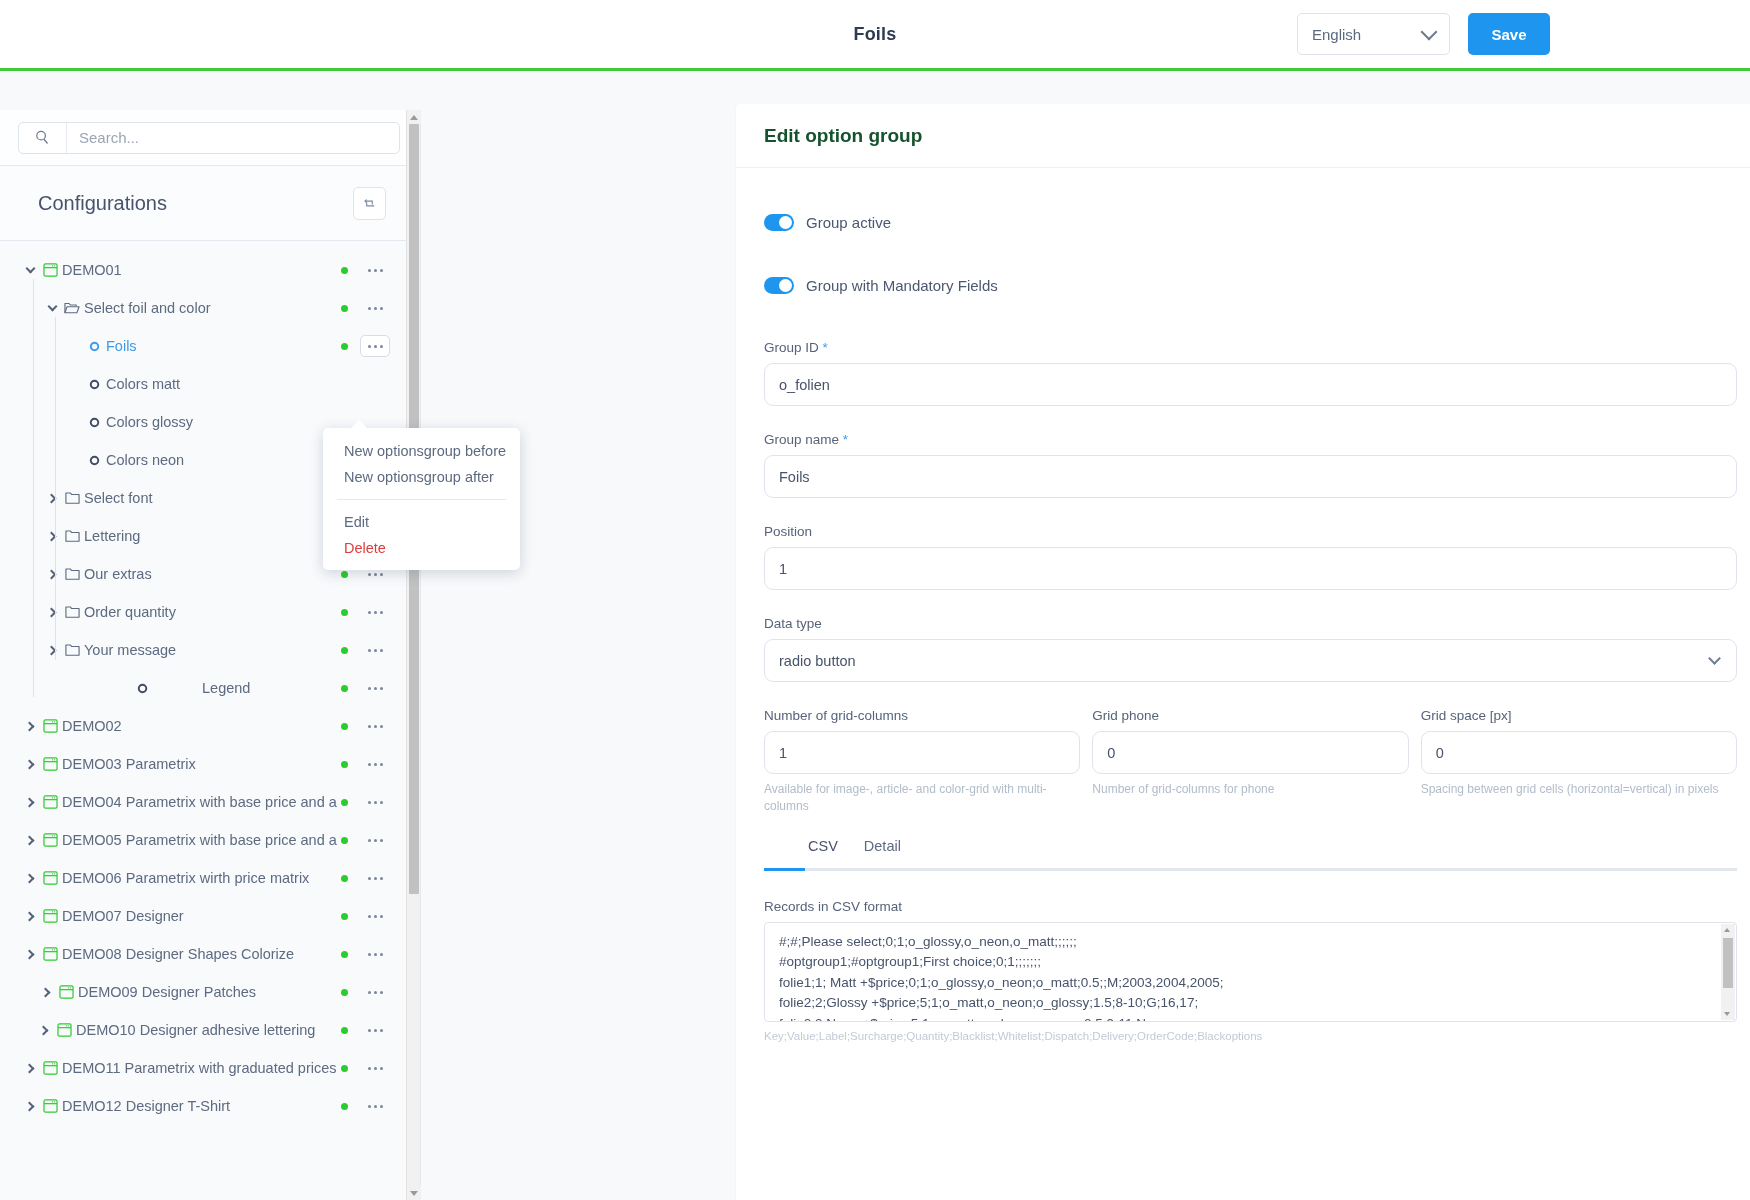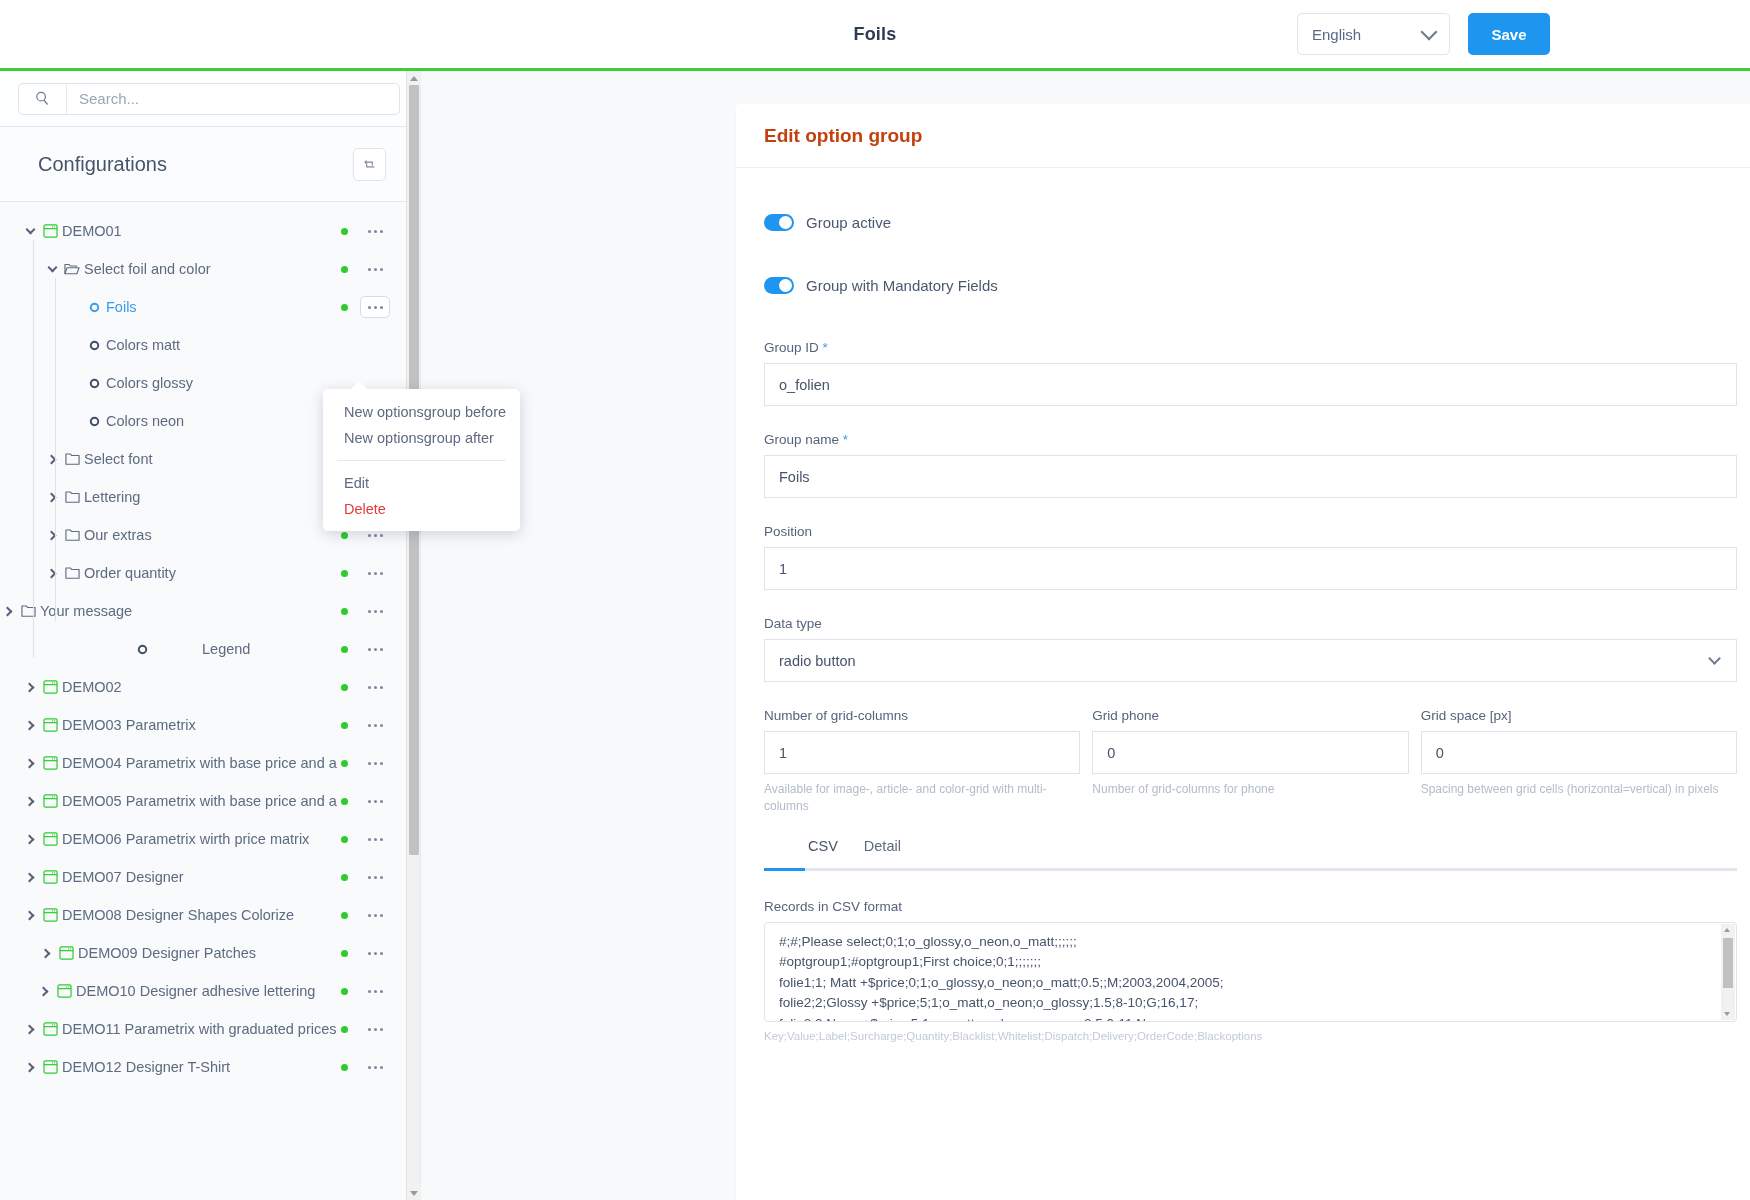--- a/index.html
+++ b/index.html
@@ -81,20 +81,21 @@
   }
 
   
   .sidebar {
     width: 421px;
     background: #f8fafc;
     border-right: 1px solid #e4e9f0;
     position: relative;
     display: flex;
     flex-direction: column;
+    margin-top: 39px;
   }
   .search-row {
     height: 56px;
     display: flex;
     align-items: center;
     padding: 0 18px;
     border-bottom: 1px solid #e4e9f0;
     background: #fdfeff;
   }
   .search-box {
@@ -281,21 +282,21 @@
     border-radius: 4px;
     box-shadow: 0 1px 2px rgba(45,60,85,.06);
   }
   .card-head {
     height: 64px;
     display: flex;
     align-items: center;
     padding-left: 28px;
     border-bottom: 1px solid #eceff4;
   }
-  .card-title { font-size: 19px; font-weight: bold; color: #c2410c; }
+  .card-title { font-size: 19px; font-weight: bold; color: #14532d; }
   .card-body { padding: 46px 34px 0 28px; }
 
   .toggle-row {
     display: flex;
     align-items: center;
     margin-bottom: 46px;
   }
   .toggle {
     width: 30px; height: 17px;
     border-radius: 9px;
@@ -318,21 +319,21 @@
     font-size: 13.5px;
     color: #56637a;
     margin-bottom: 8px;
     display: block;
   }
   .req { color: #3d9ae8; }
   .inp {
     width: 100%;
     height: 43px;
     border: 1px solid #dfe4ec;
-    border-radius: 0;
+    border-radius: 9px;
     padding: 0 14px;
     font-size: 14.5px;
     color: #46536a;
     background: #fff;
     outline: none;
     font-family: "Liberation Sans", sans-serif;
   }
   .select-wrap { position: relative; }
   .select-wrap .chev2 {
     position: absolute;
@@ -601,21 +602,21 @@
             </svg>
           </span>
           <span class="lbl-txt">Order quantity</span>
           <span class="dot" style="background: rgb(46, 203, 46);"></span>
           <span class="dots-btn">
             <i></i>
             <i></i>
             <i></i>
           </span>
         </div>
-        <div class="tree-row" style=" align-items: center;">
+        <div class="tree-row" style="padding-left: 44px; align-items: center;">
           <span class="caret">
             <span class="caret-g caret-right"></span>
           </span>
           <span class="ico">
             <svg width="15" height="14" viewBox="0 0 16 14">
               <path d="M1 12.6V1.6h4.6l1.3 1.6H15v9.4H1z" fill="none" stroke="#5d6a80" stroke-width="1.2" stroke-linejoin="round"></path>
             </svg>
           </span>
           <span class="lbl-txt">Your message</span>
           <span class="dot" style="background: rgb(46, 203, 46);"></span>

